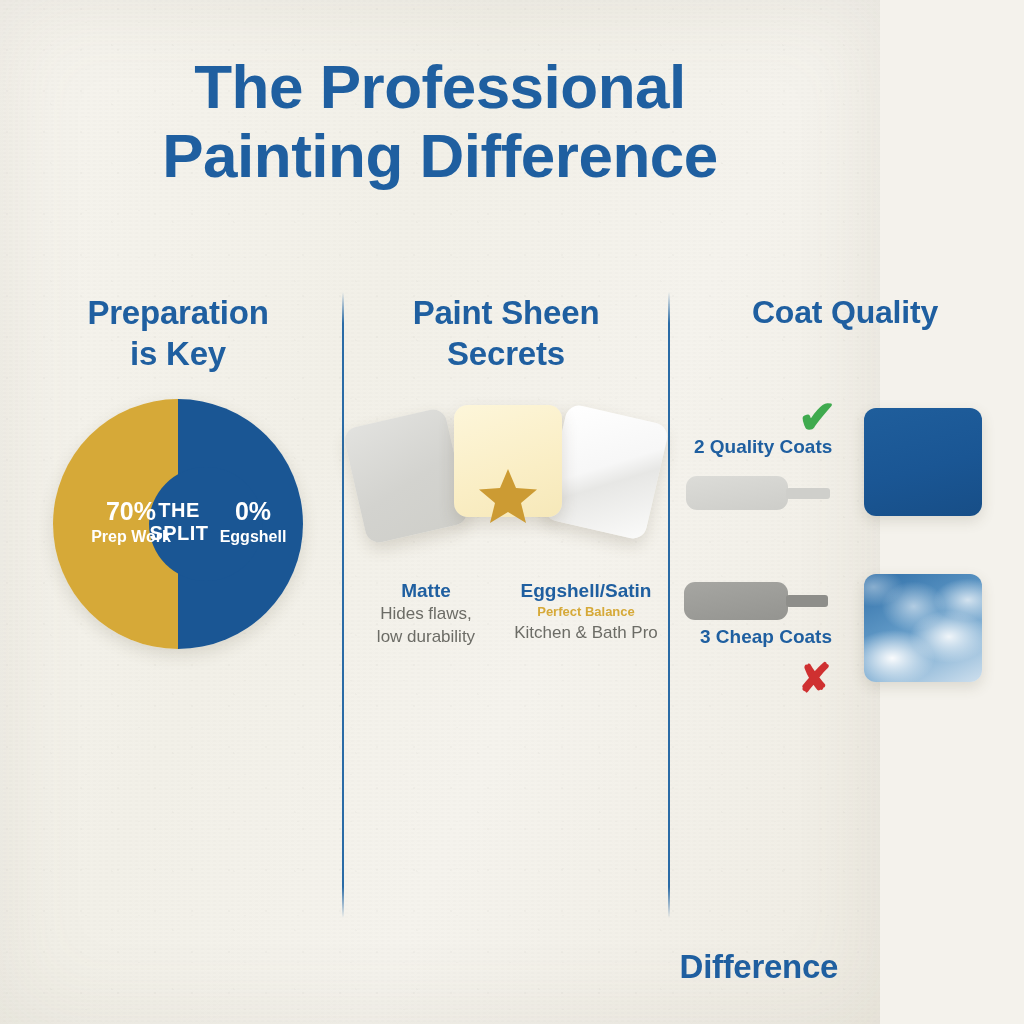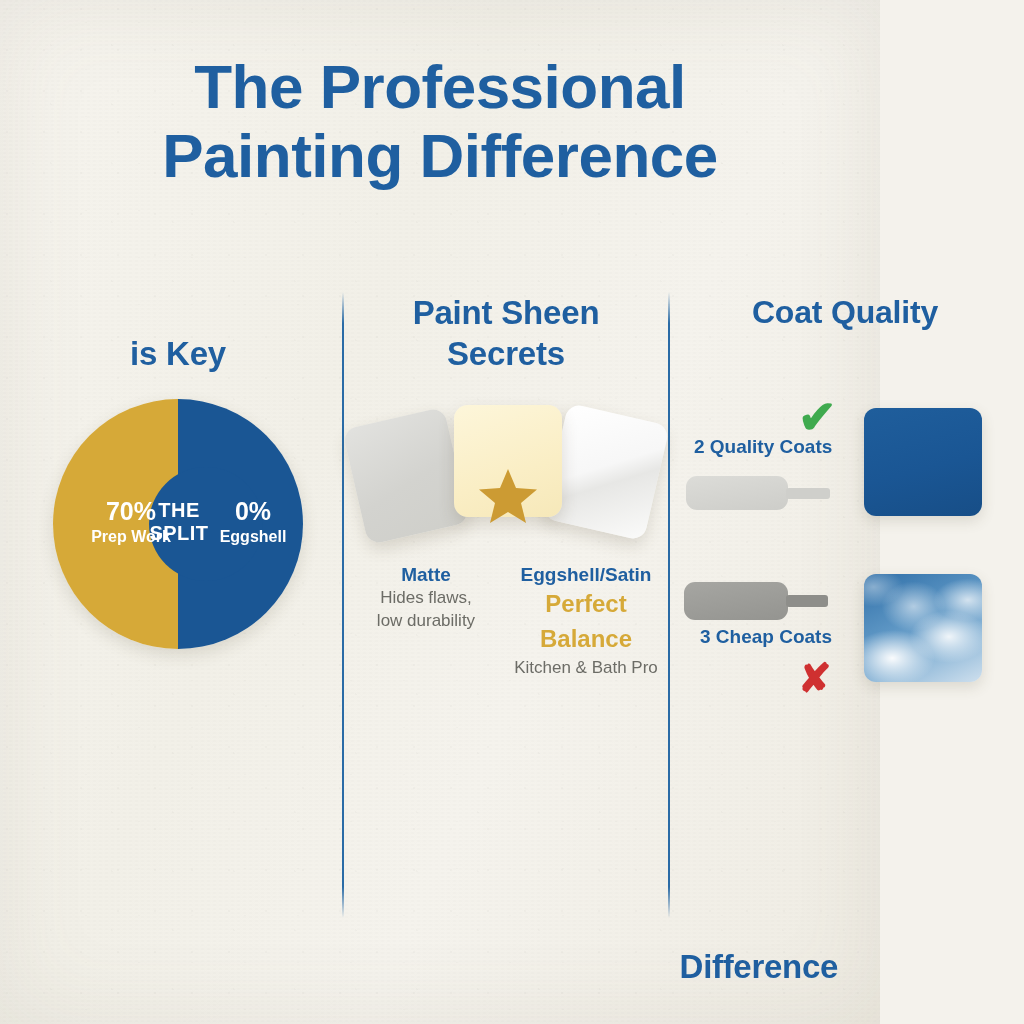--- a/index.html
+++ b/index.html
@@ -95,24 +95,24 @@
     background:linear-gradient(160deg,#fdf6da 0%,#faeec5 60%,#f6e8b9 100%);
     z-index:2;
   }
   .sw-gloss{
     left:204px;top:20px;width:104px;height:118px;
     background:linear-gradient(150deg,#ffffff 0%,#f7f7f7 46%,#e7e7e5 58%,#fbfbfa 100%);
     transform:rotate(13deg);
   }
   .star{position:absolute;left:50%;top:62px;transform:translateX(-50%);}
 
-  .sheen-labels{position:relative;display:flex;gap:8px;margin-top:0;}
+  .sheen-labels{position:relative;display:flex;gap:8px;margin-top:16px;}
   .sheen-col{flex:1;text-align:center;}
   .sheen-col .name{color:#1f5fa0;font-weight:bold;font-size:19px;line-height:1.3;}
-  .sheen-col .hl{color:#d6a938;font-weight:bold;font-size:24px;line-height:1.45;}
+  .sheen-col .hl{color:#d6a938;font-weight:bold;font-size:13px;line-height:1.45;}
   .sheen-col .desc{color:#6c6c66;font-size:17px;line-height:1.35;}
 
   
   .coats{position:relative;height:250px;margin-top:40px;}
   .coat-row{position:absolute;left:0;width:100%;height:110px;}
   .coat-row.r1{top:98px;}
   .coat-row.r2{top:214px;}
 
   .coat-label{
     position:absolute;color:#1f5fa0;font-weight:bold;font-size:19px;white-space:nowrap;
@@ -154,21 +154,21 @@
   <div class="title">
     <span class="l1">The Professional</span>
     <span class="l2">Painting Difference</span>
   </div>
 
   <div class="divider d1"></div>
   <div class="divider d2"></div>
 
   <div class="col c1">
     <div class="col-head">
-      <br>
+      <span>Preparation</span><br>
       <span>is Key</span>
     </div>
 
     <div class="donut-wrap">
       <div class="donut"></div>
       <div class="donut-hole"></div>
 
       <div class="donut-label dl-left">
         <span class="big">70%</span>
         <span class="sub">Prep Work</span>

